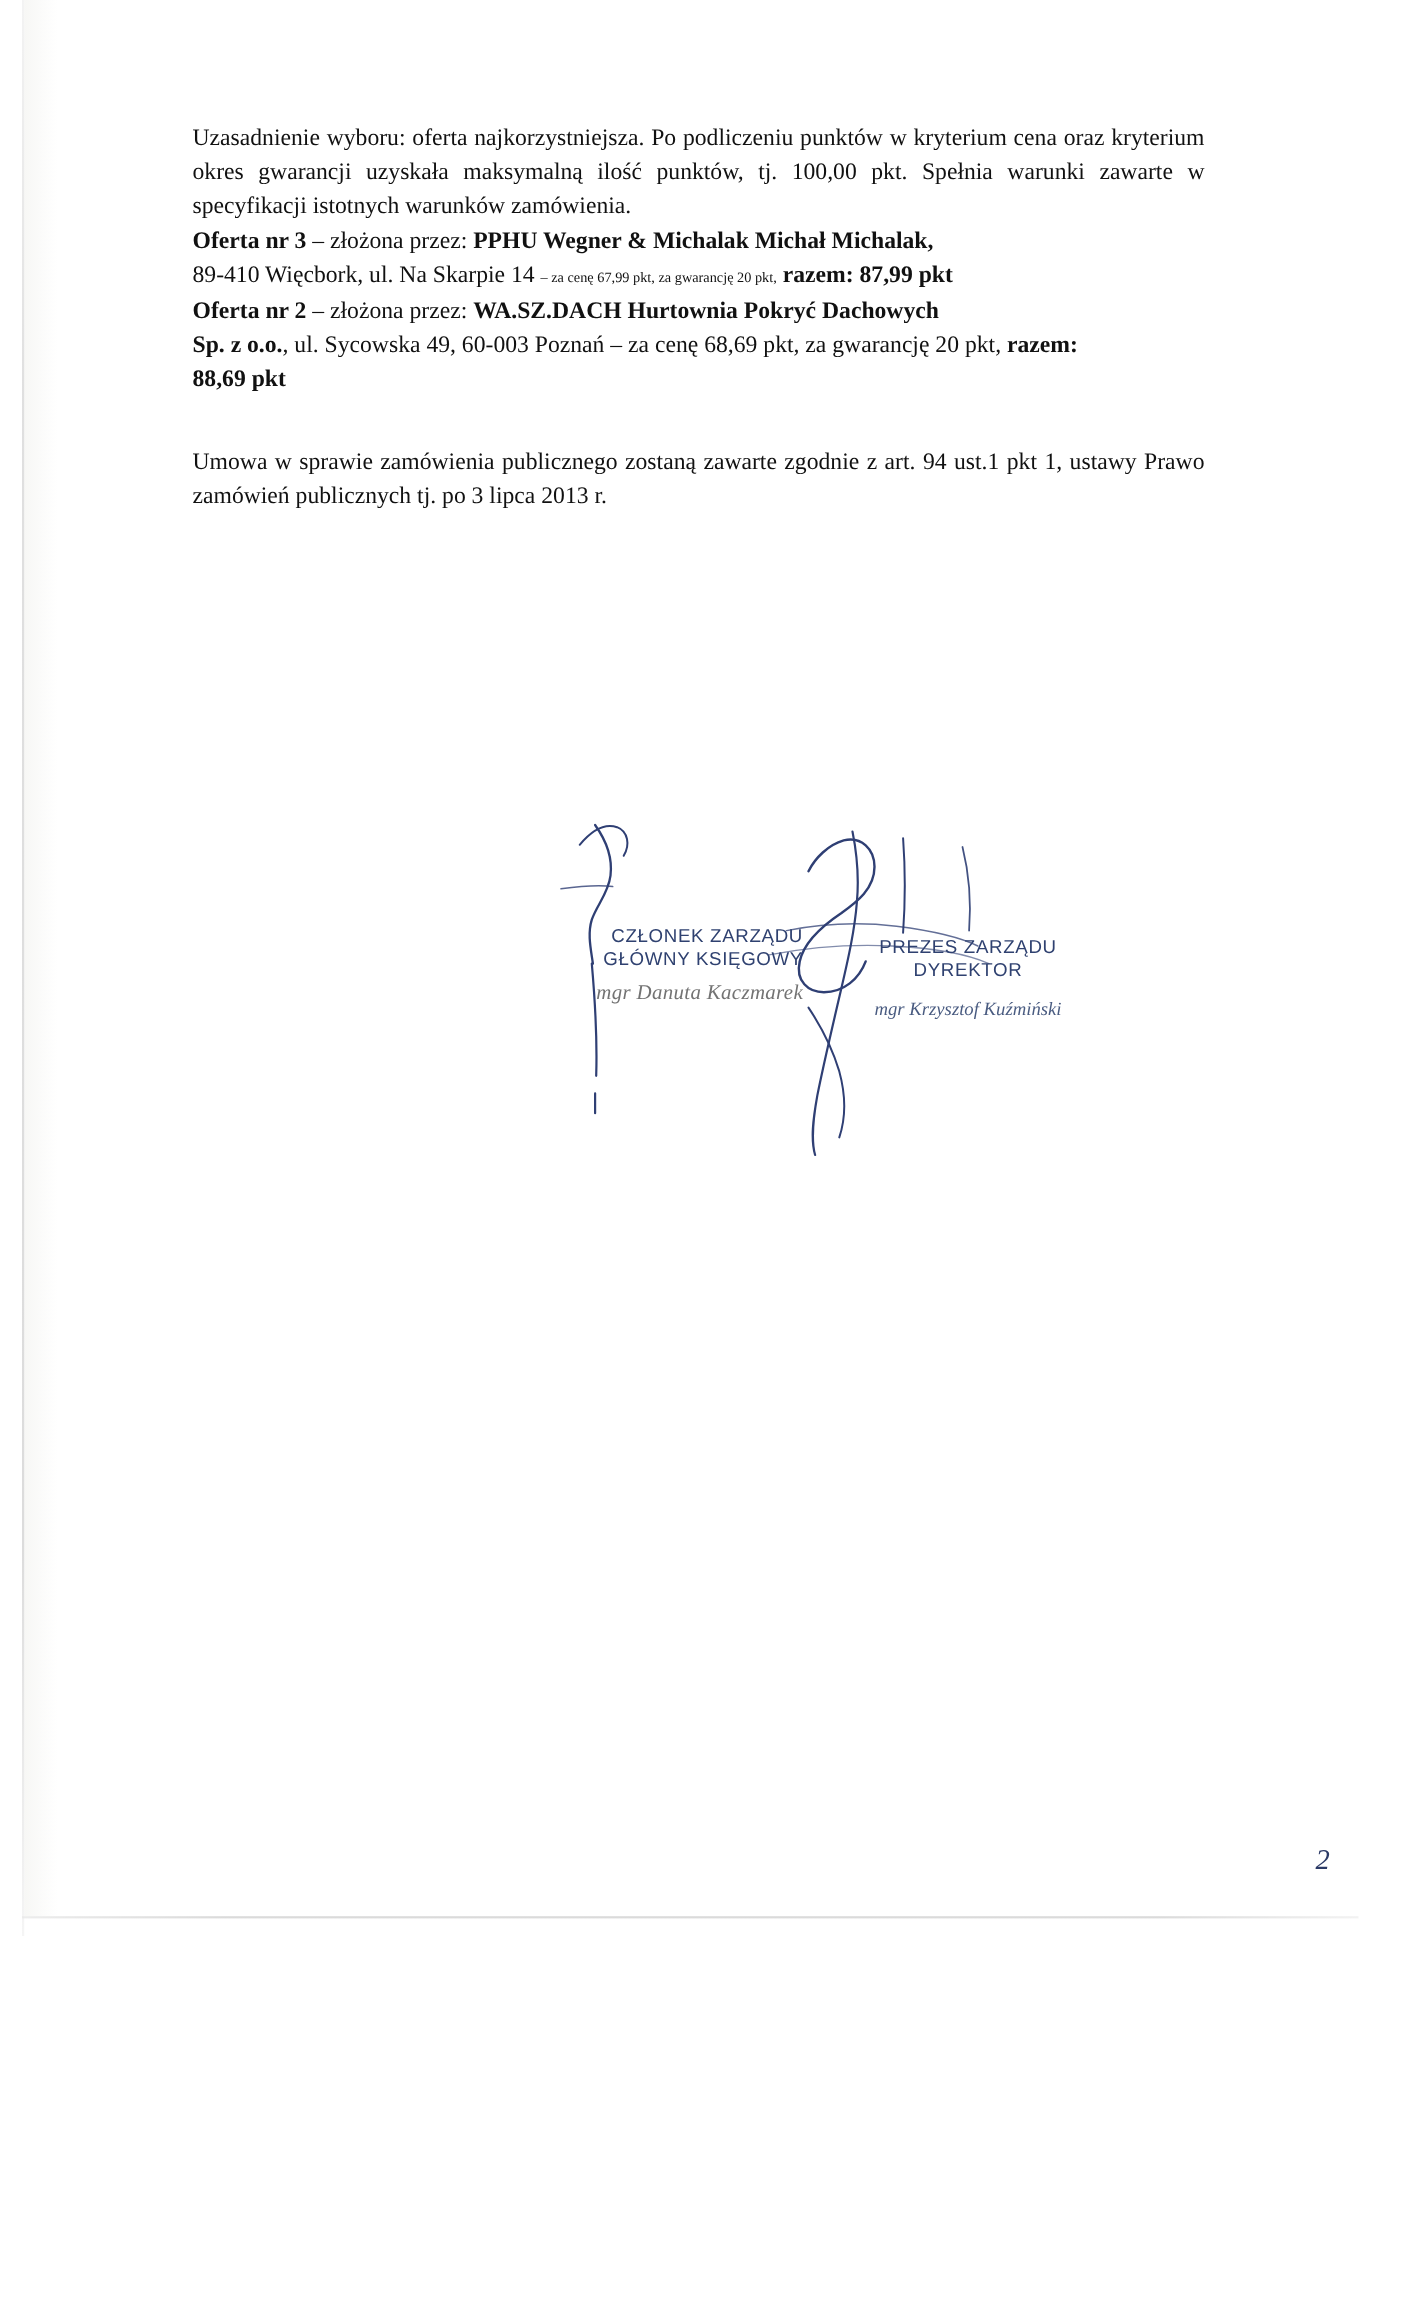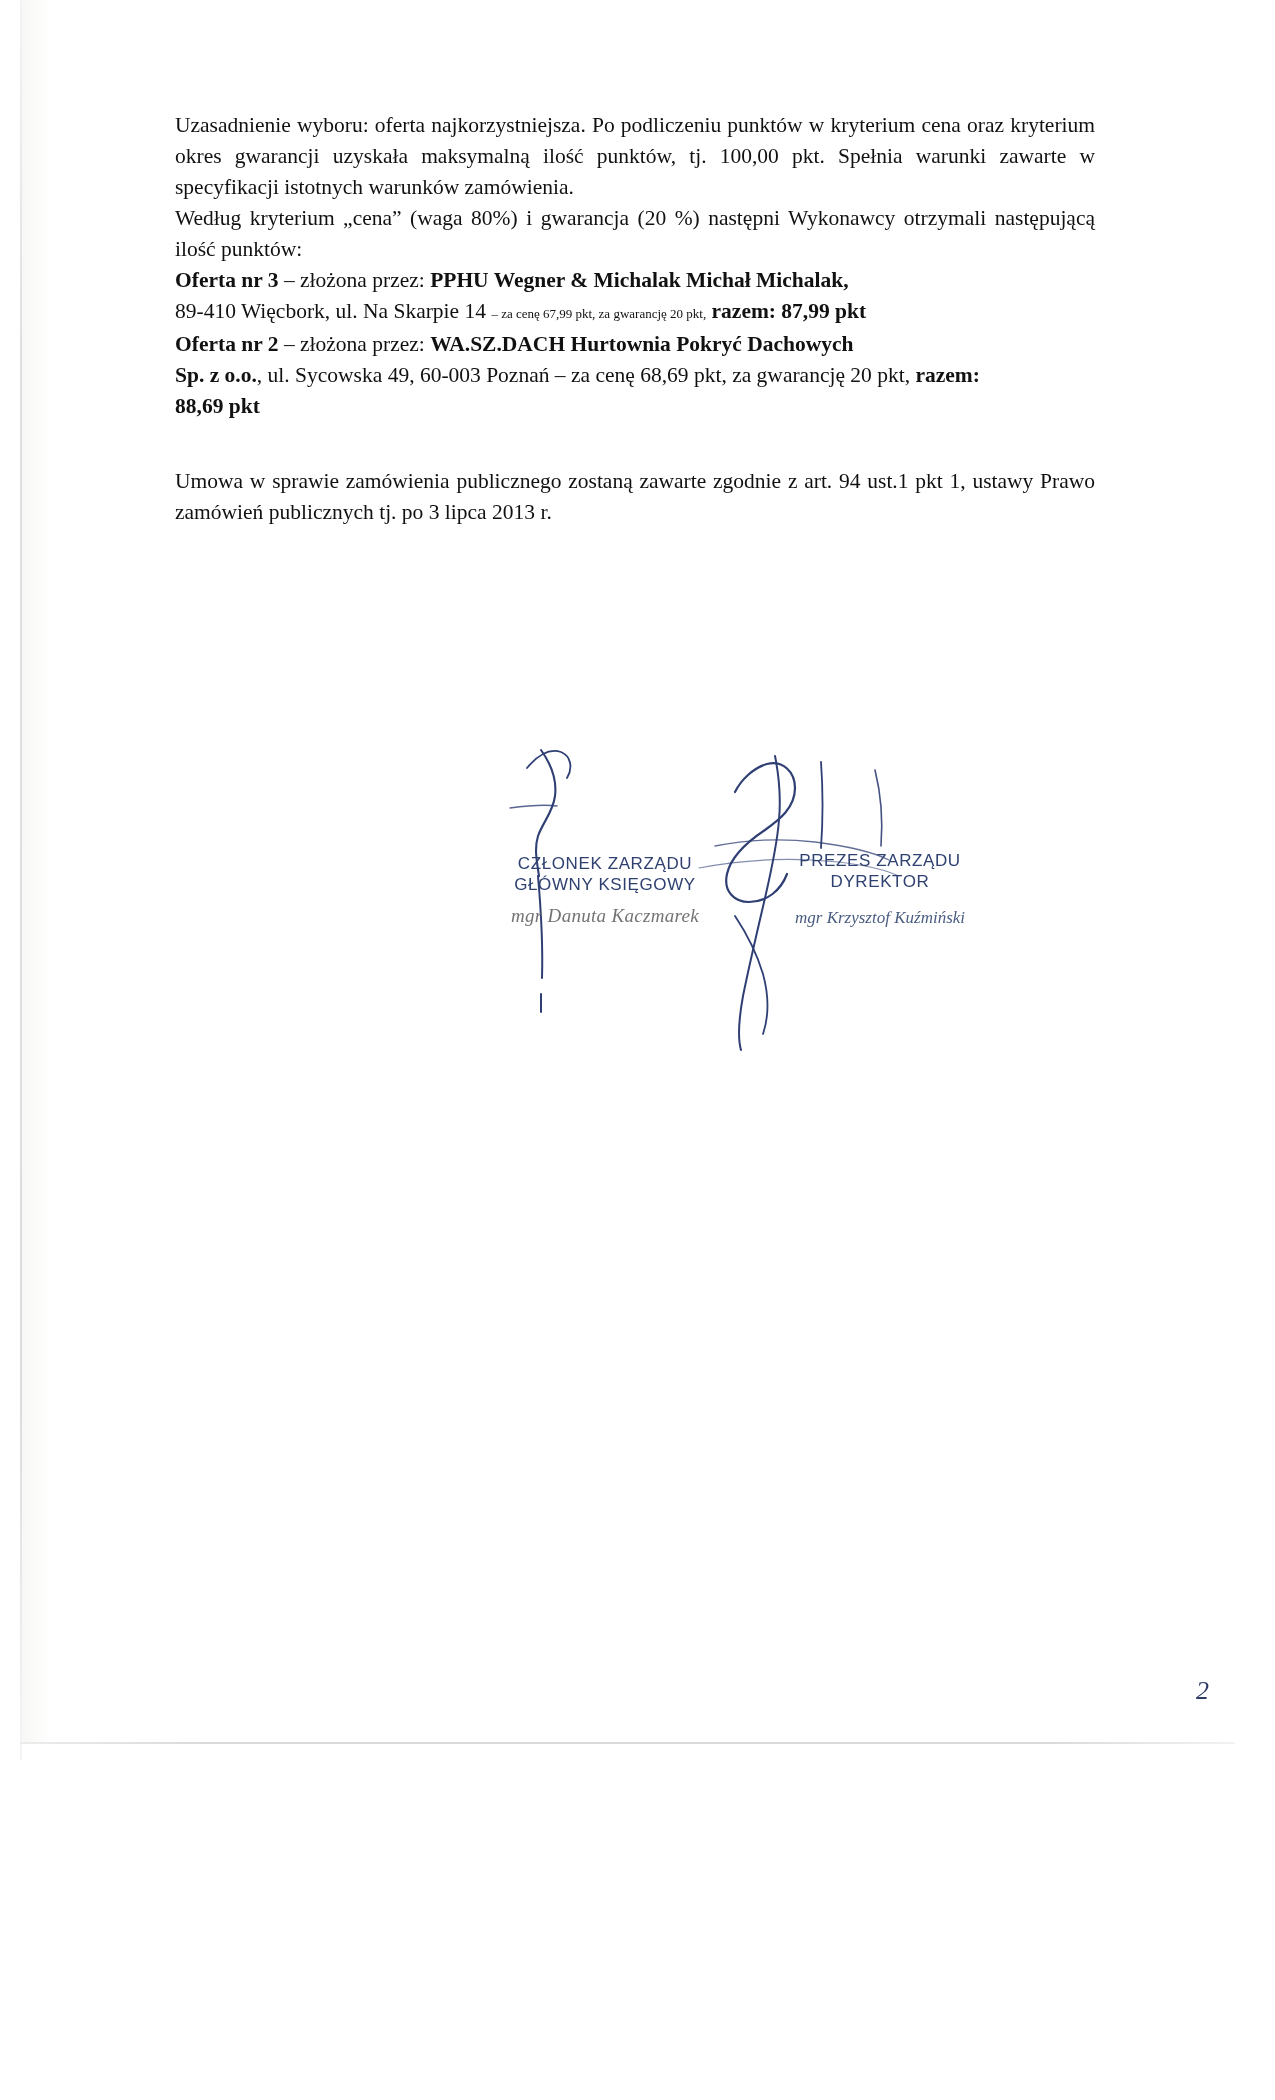--- a/index.html
+++ b/index.html
@@ -81,21 +81,21 @@
     width: 920px;
     height: 360px;
   }
 
   .sig-block {
     position: absolute;
     text-align: center;
     font-family: "Liberation Sans", sans-serif;
     color: #2b3a66;
   }
-  .sig-left { left: 305px; top: 103px; width: 250px; }
+  .sig-left { left: 305px; top: 90px; width: 250px; text-align: right; }
   .sig-right { left: 580px; top: 100px; width: 250px; }
 
   .sig-stamp-line {
     font-size: 17px;
     letter-spacing: 0.6px;
     line-height: 21px;
     color: #2f4170;
   }
   .sig-name {
     margin-top: 10px;
@@ -151,21 +151,20 @@
 <div id="page">
 
   <div class="scan-tint"></div>
   <div class="scan-edge-left"></div>
   <div class="scan-edge-bottom"></div>
 
   <div class="content">
 
     <p class="para blk-intro">Uzasadnienie wyboru: oferta najkorzystniejsza. Po podliczeniu punktów w kryterium cena oraz kryterium okres gwarancji uzyskała maksymalną ilość punktów, tj. 100,00 pkt. Spełnia warunki zawarte w specyfikacji istotnych warunków zamówienia.</p>
 
-    <p class="para blk-kryt">Według kryterium „cena” (waga 80%) i gwarancja (20 %) następni Wykonawcy otrzymali następującą ilość punktów:</p>
 
     <div class="blk-offers">
 
       <div class="offer-line">
         <span class="b">Oferta nr 3</span>
         <span>– złożona przez:</span>
         <span class="b">PPHU Wegner &amp; Michalak Michał Michalak,</span><br>
         <span>89-410 Więcbork, ul. Na Skarpie 14</span>
         <span class="small">– za cenę 67,99 pkt, za gwarancję 20 pkt,</span>
         <span class="b">razem: 87,99 pkt</span>

